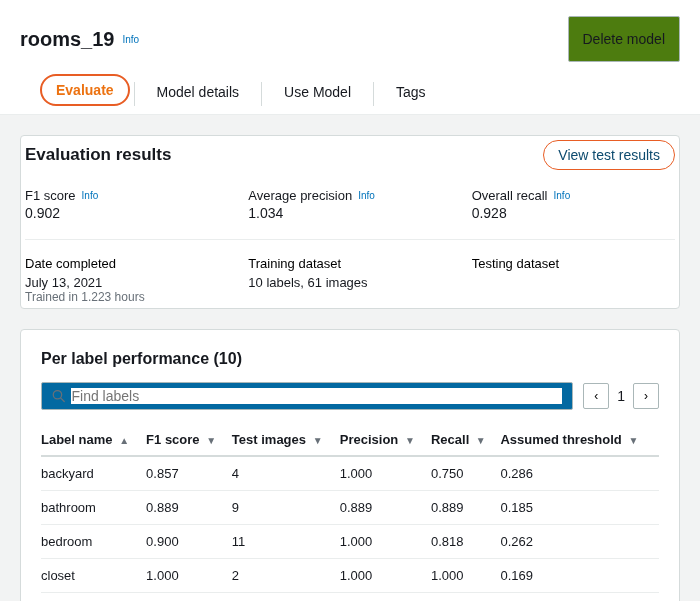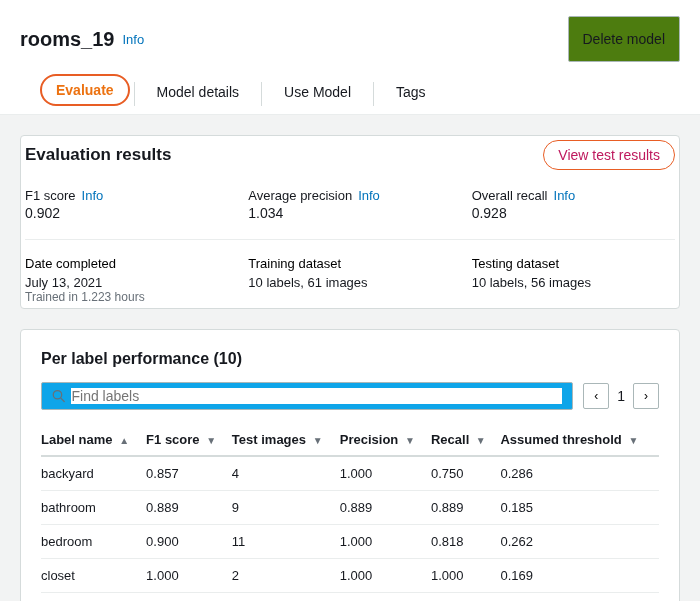--- a/index.html
+++ b/index.html
@@ -25,21 +25,21 @@
       display: flex;
       align-items: center;
       gap: 8px;
     }
     .model-name {
       font-size: 20px;
       font-weight: 700;
     }
     .info-link {
       color: #0073bb;
-      font-size: 13px;
+      font-size: 10px;
       cursor: pointer;
     }
     .delete-btn {
       background: #4d7c0f;
       border: 1px solid #aab7b8;
       border-radius: 2px;
       padding: 14px 14px;
       font-size: 14px;
       cursor: pointer;
       color: #16191f;
@@ -64,21 +64,21 @@
       font-size: 17px;
       font-weight: 700;
     }
     .view-test-btn {
       background: #fff;
       border: 1.5px solid #e85d24;
       border-radius: 20px;
       padding: 6px 14px;
       font-size: 14px;
       cursor: pointer;
-      color: #be185d;
+      color: #0c4a6e;
     }
     .metrics-row {
       display: grid;
       grid-template-columns: 1fr 1fr 1fr;
       gap: 20px;
       margin-bottom: 18px;
     }
     .metric-block {}
     .metric-label {
       font-size: 13px;
@@ -135,21 +135,21 @@
       margin-bottom: 14px;
       gap: 10px;
     }
     .search-box {
       display: flex;
       align-items: center;
       border: 1px solid #aab7b8;
       border-radius: 2px;
       padding: 5px 10px;
       flex: 1;
-      background: #0ea5e9;
+      background: #0369a1;
     }
     .search-box input {
       border: none;
       outline: none;
       font-size: 14px;
       width: 100%;
       color: #687078;
     }
     .search-icon-svg {
       color: #687078;
@@ -292,21 +292,20 @@
         <div class="meta-label">Date completed</div>
         <div class="meta-value">July 13, 2021</div>
         <div class="meta-sub">Trained in 1.223 hours</div>
       </div>
       <div class="meta-block">
         <div class="meta-label">Training dataset</div>
         <div class="meta-value">10 labels, 61 images</div>
       </div>
       <div class="meta-block">
         <div class="meta-label">Testing dataset</div>
-        <div class="meta-value">10 labels, 56 images</div>
       </div>
     </div>
   </div>
 
   <div class="label-card">
     <div class="label-card-title">
       Per label performance <span>(10)</span>
     </div>
     <div class="search-row">
       <div class="search-box">

